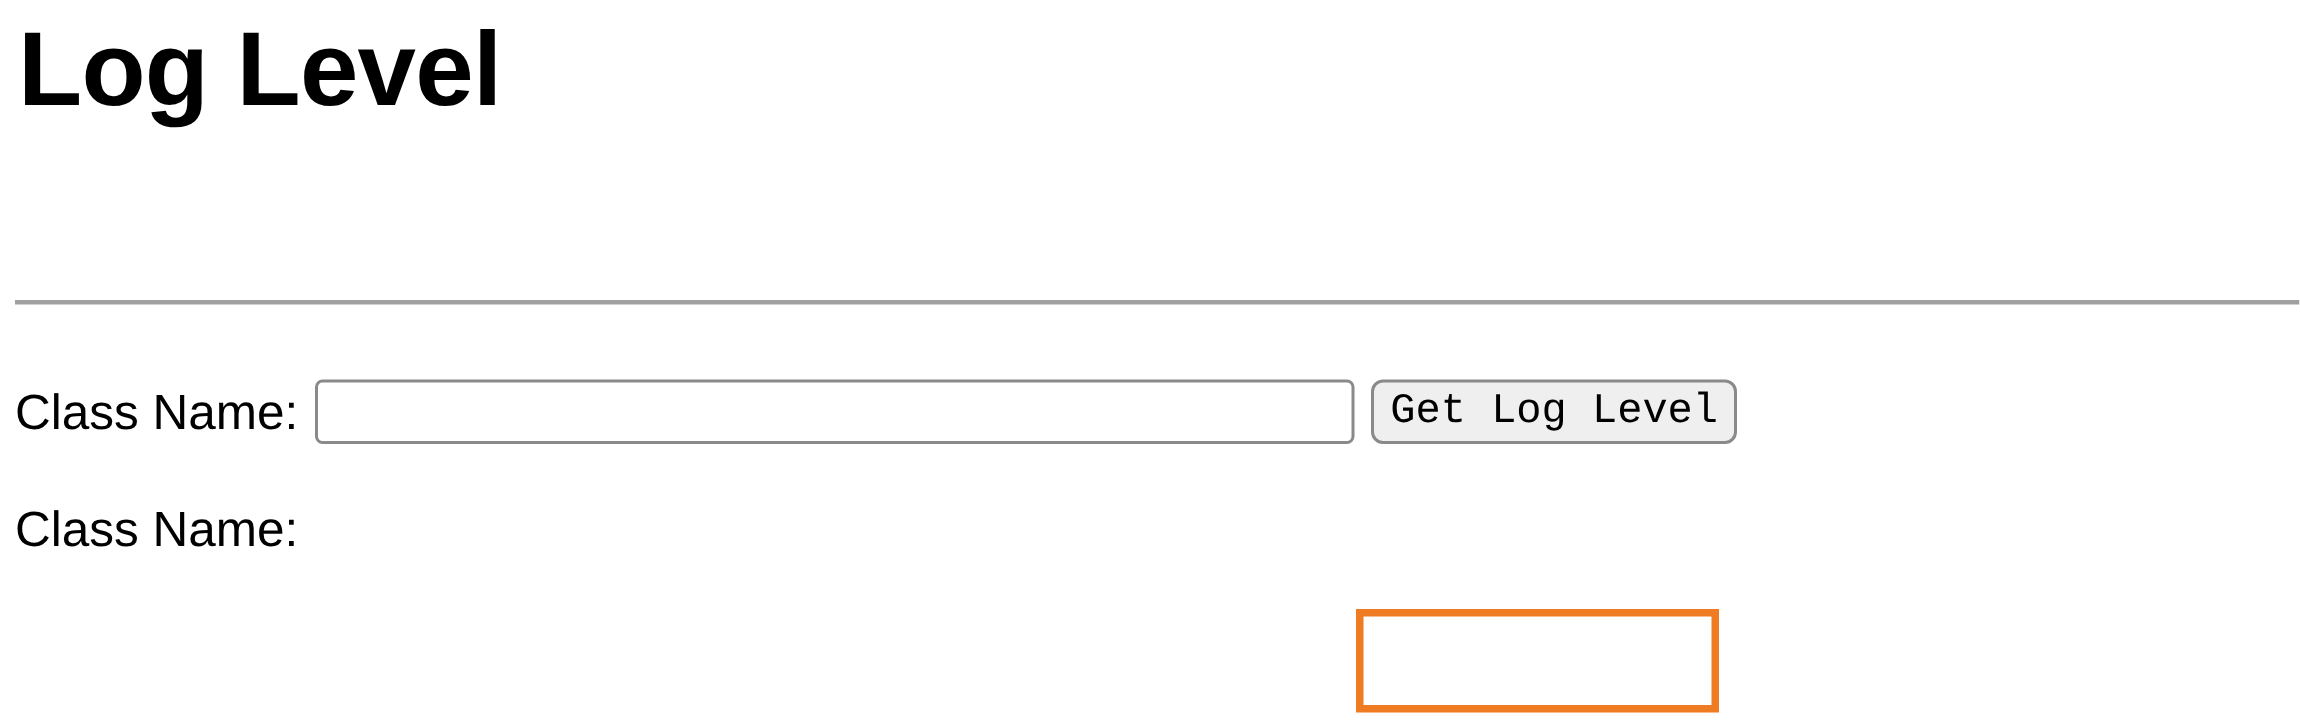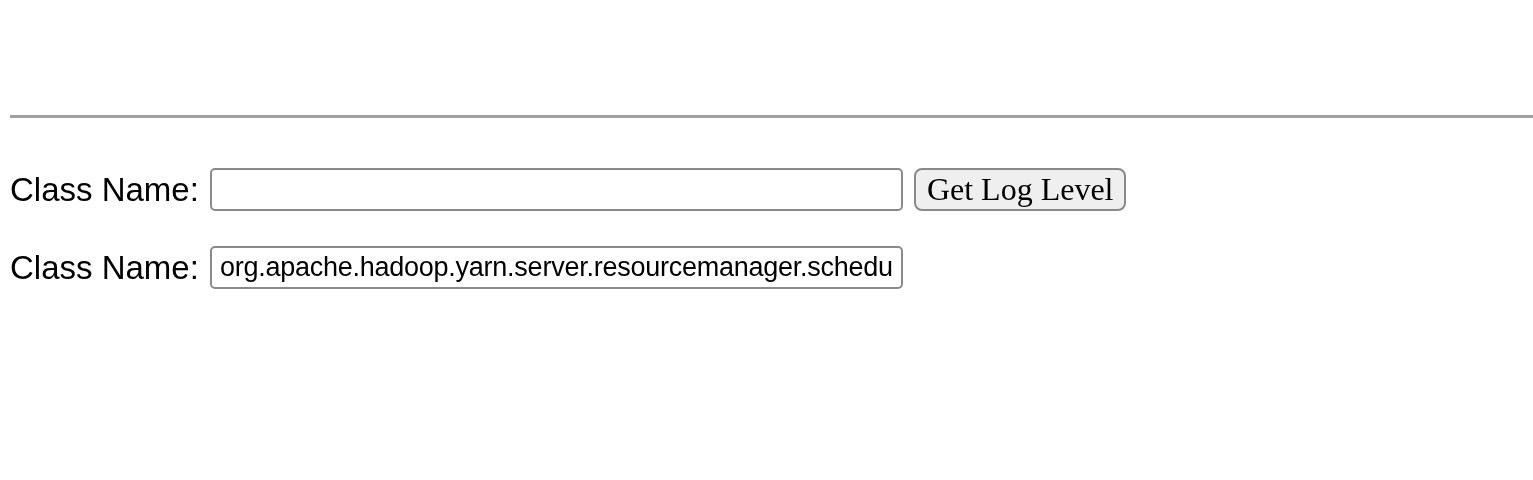--- a/index.html
+++ b/index.html
@@ -60,22 +60,22 @@
     padding: 0 8px;
     outline: none;
   }
   .class-input { width: 693px; }
   .level-input { width: 293px; }
   .form-button {
     height: 43px;
     background: #efefef;
     border: 2px solid #8a8a8a;
     border-radius: 8px;
-    font-family: Liberation Serif, serif;
-    font-size: 32px;
+    font-family: Liberation Mono, monospace;
+    font-size: 28px;
     color: #000000;
     padding: 0 11px;
     white-space: nowrap;
     cursor: pointer;
   }
   .highlight-box {
     position: absolute;
     left: 904px;
     top: 398px;
     width: 242px;
@@ -83,30 +83,30 @@
     border: 5px solid #EF7B23;
     pointer-events: none;
     z-index: 10;
   }
 </style>
 </head>
 <body>
 
 <div class="page">
 
+  <h1 class="page-title">Log Level</h1>
 
   <hr class="divider">
 
 
   <div class="form-row row-get">
     <span class="field-label">Class Name:</span>
     <input type="text" class="text-input class-input" value="" style="">
     <button type="button" class="form-button">Get Log Level</button>
   </div>
 
   <div class="form-row row-set">
     <span class="field-label">Class Name:</span>
-    <input type="text" class="text-input class-input" value="org.apache.hadoop.yarn.server.resourcemanager.schedu" style="">
   </div>
 
   <div class="highlight-box" style="border-color: rgb(239, 123, 35);"></div>
 
 </div>
 
 </body></html>

